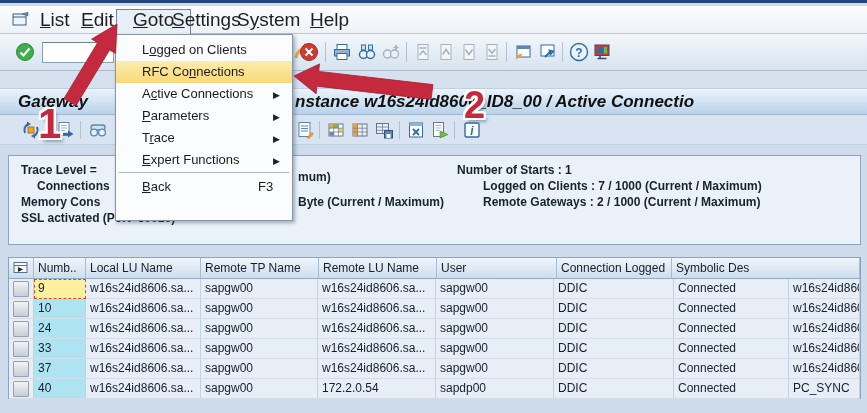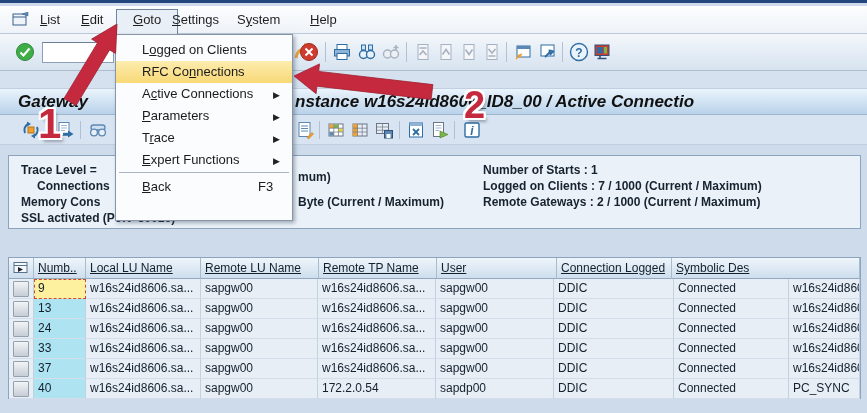--- a/index.html
+++ b/index.html
@@ -5,21 +5,21 @@
   * { margin:0; padding:0; box-sizing:border-box; }
   html,body { font-family:"Liberation Sans", sans-serif; }
   body { background:#8ea6bf; }
   .screen { position:relative; width:867px; height:413px; overflow:hidden;
             background:#cddbeb; border-top:3px solid #23477c; }
 
   
   .menubar { position:absolute; left:0; top:3px; width:867px; height:28px;
              background:linear-gradient(#fcfdfe,#eef3f9); border-bottom:1px solid #bac7d7; }
   .menu-item { position:absolute; top:4px; height:20px; line-height:20px;
-               font-size:13px; color:#1f1f1f; padding:0 4px; cursor:default; }
+               font-size:19px; color:#1f1f1f; padding:0 4px; cursor:default; }
   .menu-item.open { border:1px solid #70859e; background:#e9eff7; padding:0 16px; top:3px; height:32px; }
   .u { text-decoration:underline; }
 
   
   .toolbar { position:absolute; left:0; top:31px; width:867px; height:37px;
              background:linear-gradient(#f3f7fb,#d7e3f0); border-bottom:1px solid #aebccd; }
   .tbtn { position:absolute; top:7px; width:22px; height:22px; display:flex;
           align-items:center; justify-content:center; }
   .tsep { position:absolute; top:8px; width:1px; height:20px; background:#b3c0d1; }
   .cmdfield { position:absolute; left:42px; top:8px; width:72px; height:21px;
@@ -38,31 +38,31 @@
                 white-space:nowrap; }
 
   
   .apptoolbar { position:absolute; left:0; top:112px; width:867px; height:30px;
                 background:#d8e4f1; border-bottom:1px solid #c0cfdf; }
   .abtn { position:absolute; top:4px; width:22px; height:22px; display:flex;
           align-items:center; justify-content:center; }
   .asep { position:absolute; top:6px; width:1px; height:18px; background:#b3c0d1; }
 
   
-  .info-panel { position:absolute; left:8px; top:152px; width:853px; height:74px;
+  .info-panel { position:absolute; left:8px; top:152px; width:853px; height:90px;
                 background:#eaf1f9; border:1px solid #8ba3bd; }
   .if { position:absolute; font-size:12px; font-weight:bold; color:#16222e; white-space:nowrap; }
 
   
   .gwtable { position:absolute; left:8px; top:254px; width:853px; height:142px;
              background:#dfe9f3; border:1px solid #8ba3bd; }
   .thead { display:flex; height:21px; }
   .th { font-size:12px; color:#14202c; padding:3px 4px; white-space:nowrap; overflow:hidden;
         background:linear-gradient(#eff5fb,#cedeed); border-right:1px solid #a9bcce;
-        border-bottom:1px solid #93a9c0;text-decoration:underline; }
+        border-bottom:1px solid #93a9c0; }
   .trow { display:flex; height:20px; }
   .td { font-size:12px; color:#14202c; padding:2px 4px; white-space:nowrap; overflow:hidden;
         background:#e7eef6; border-right:1px solid #c3d2e0; border-bottom:1px solid #d3deea; }
   .td.num { background:#aee3f1; }
   .td.num.sel { background:#fdf1a0; border:1px dashed #cf4937; padding:1px 3px; }
   .selcell { width:25px; display:flex; align-items:center; justify-content:center; }
   .rowbtn { width:19px; height:16px; background:linear-gradient(#f2f4f7,#c7cdd6);
             border:1px solid #96a0ac; border-radius:1px; }
   .col-sel{width:25px} .col-num{width:52px} .col-llu{width:115px} .col-ltp{width:117px}
   .col-rlu{width:118px} .col-rtp{width:118px} .col-user{width:120px} .col-cs{width:115px}
@@ -305,38 +305,38 @@
     </span>
   </div>
 
   <div class="info-panel">
     <span class="if" style="left:12px;  top:7px">Trace Level =</span>
     <span class="if" style="left:28px;  top:23px">Connections</span>
     <span class="if" style="left:289px; top:14px">mum)</span>
     <span class="if" style="left:12px;  top:39px">Memory Cons</span>
     <span class="if" style="left:289px; top:39px">Byte (Current / Maximum)</span>
     <span class="if" style="left:12px;  top:55px">SSL activated (Port=50016)</span>
-    <span class="if" style="left:474px; top:7px">Number of Starts : 1</span>
+    <span class="if" style="left:448px; top:7px">Number of Starts : 1</span>
     <span class="if" style="left:474px; top:23px">Logged on Clients : 7 / 1000 (Current / Maximum)</span>
     <span class="if" style="left:474px; top:39px">Remote Gateways : 2 / 1000 (Current / Maximum)</span>
   </div>
 
   <div class="gwtable">
     <div class="thead">
       <div class="th col-sel">
         <svg width="16" height="13" viewBox="0 0 16 13">
           <rect x="1" y="1.5" width="13" height="10" fill="#f6f9fc" stroke="#55718e"></rect>
           <path d="M1 4.5 h13" stroke="#55718e"></path>
           <polygon points="5,6 10,8.5 5,11" fill="#223"></polygon>
         </svg>
       </div>
       <div class="th col-num">Numb..</div>
       <div class="th col-llu">Local LU Name</div>
+      <div class="th col-rtp">Remote TP Name</div>
       <div class="th col-rlu">Remote LU Name</div>
-      <div class="th col-rtp">Remote TP Name</div>
       <div class="th col-user">User</div>
       <div class="th col-cs">Connection Logged</div>
       <div class="th col-sym">Symbolic Des</div>
     </div>
 
     <div class="trow">
       <div class="td col-sel selcell">
           <span class="rowbtn"></span>
         </div>
       <div class="td col-num num sel">9</div>
@@ -345,21 +345,21 @@
       <div class="td col-rlu">w16s24id8606.sa...</div>
       <div class="td col-rtp">sapgw00</div>
       <div class="td col-user">DDIC</div>
       <div class="td col-cs">Connected</div>
       <div class="td col-sym">w16s24id860</div>
     </div>
     <div class="trow">
       <div class="td col-sel selcell">
           <span class="rowbtn"></span>
         </div>
-      <div class="td col-num num">13</div>
+      <div class="td col-num num">10</div>
       <div class="td col-llu">w16s24id8606.sa...</div>
       <div class="td col-ltp">sapgw00</div>
       <div class="td col-rlu">w16s24id8606.sa...</div>
       <div class="td col-rtp">sapgw00</div>
       <div class="td col-user">DDIC</div>
       <div class="td col-cs">Connected</div>
       <div class="td col-sym">w16s24id860</div>
     </div>
     <div class="trow">
       <div class="td col-sel selcell">

